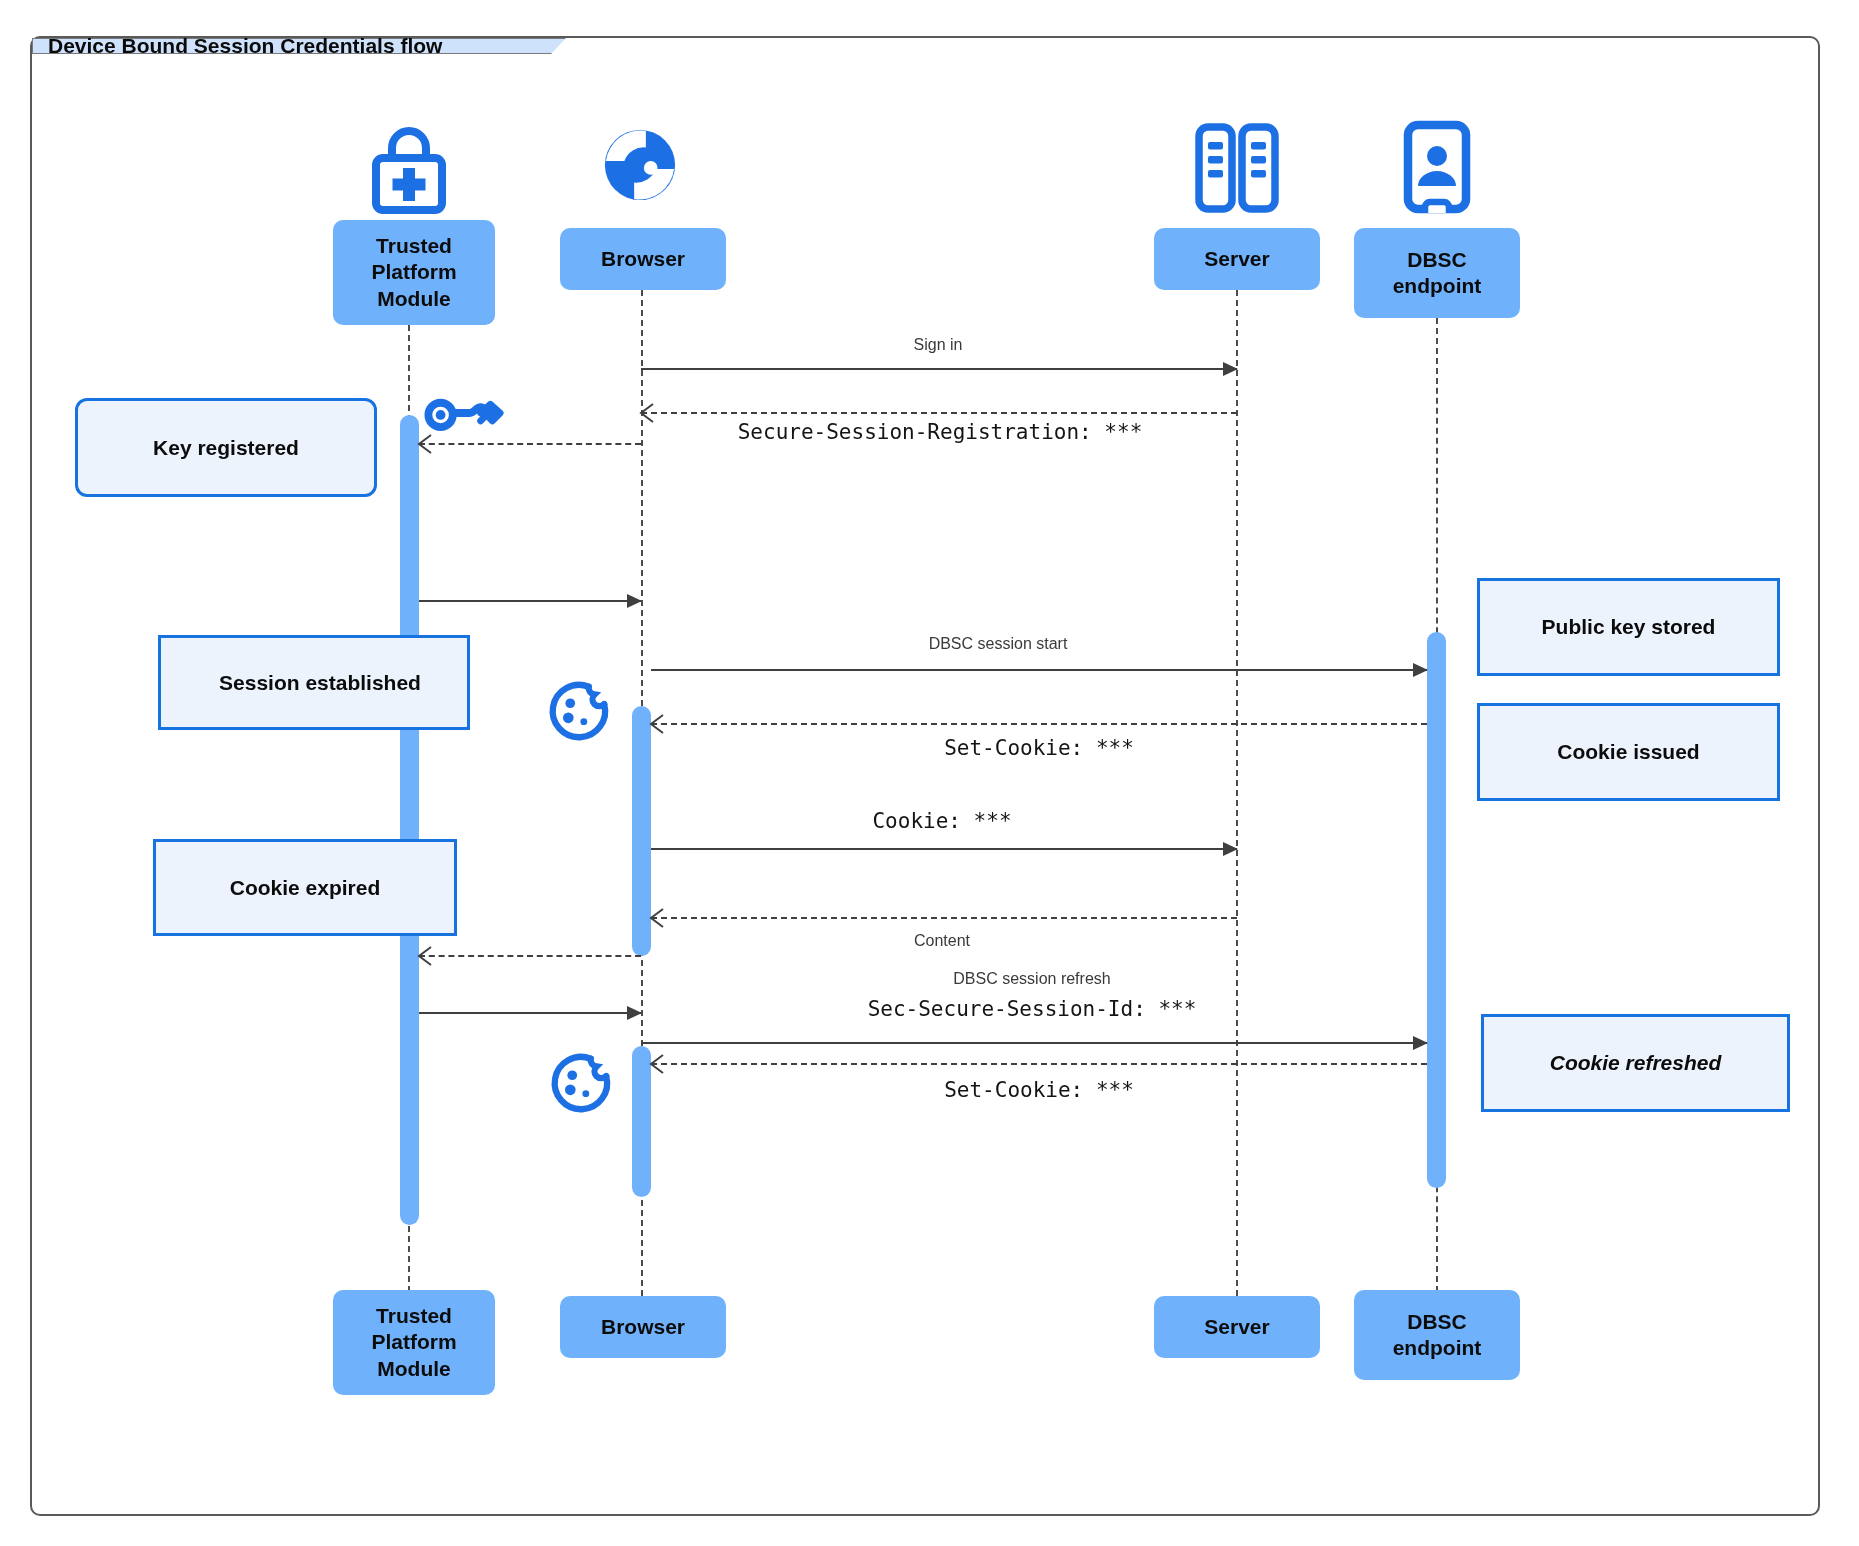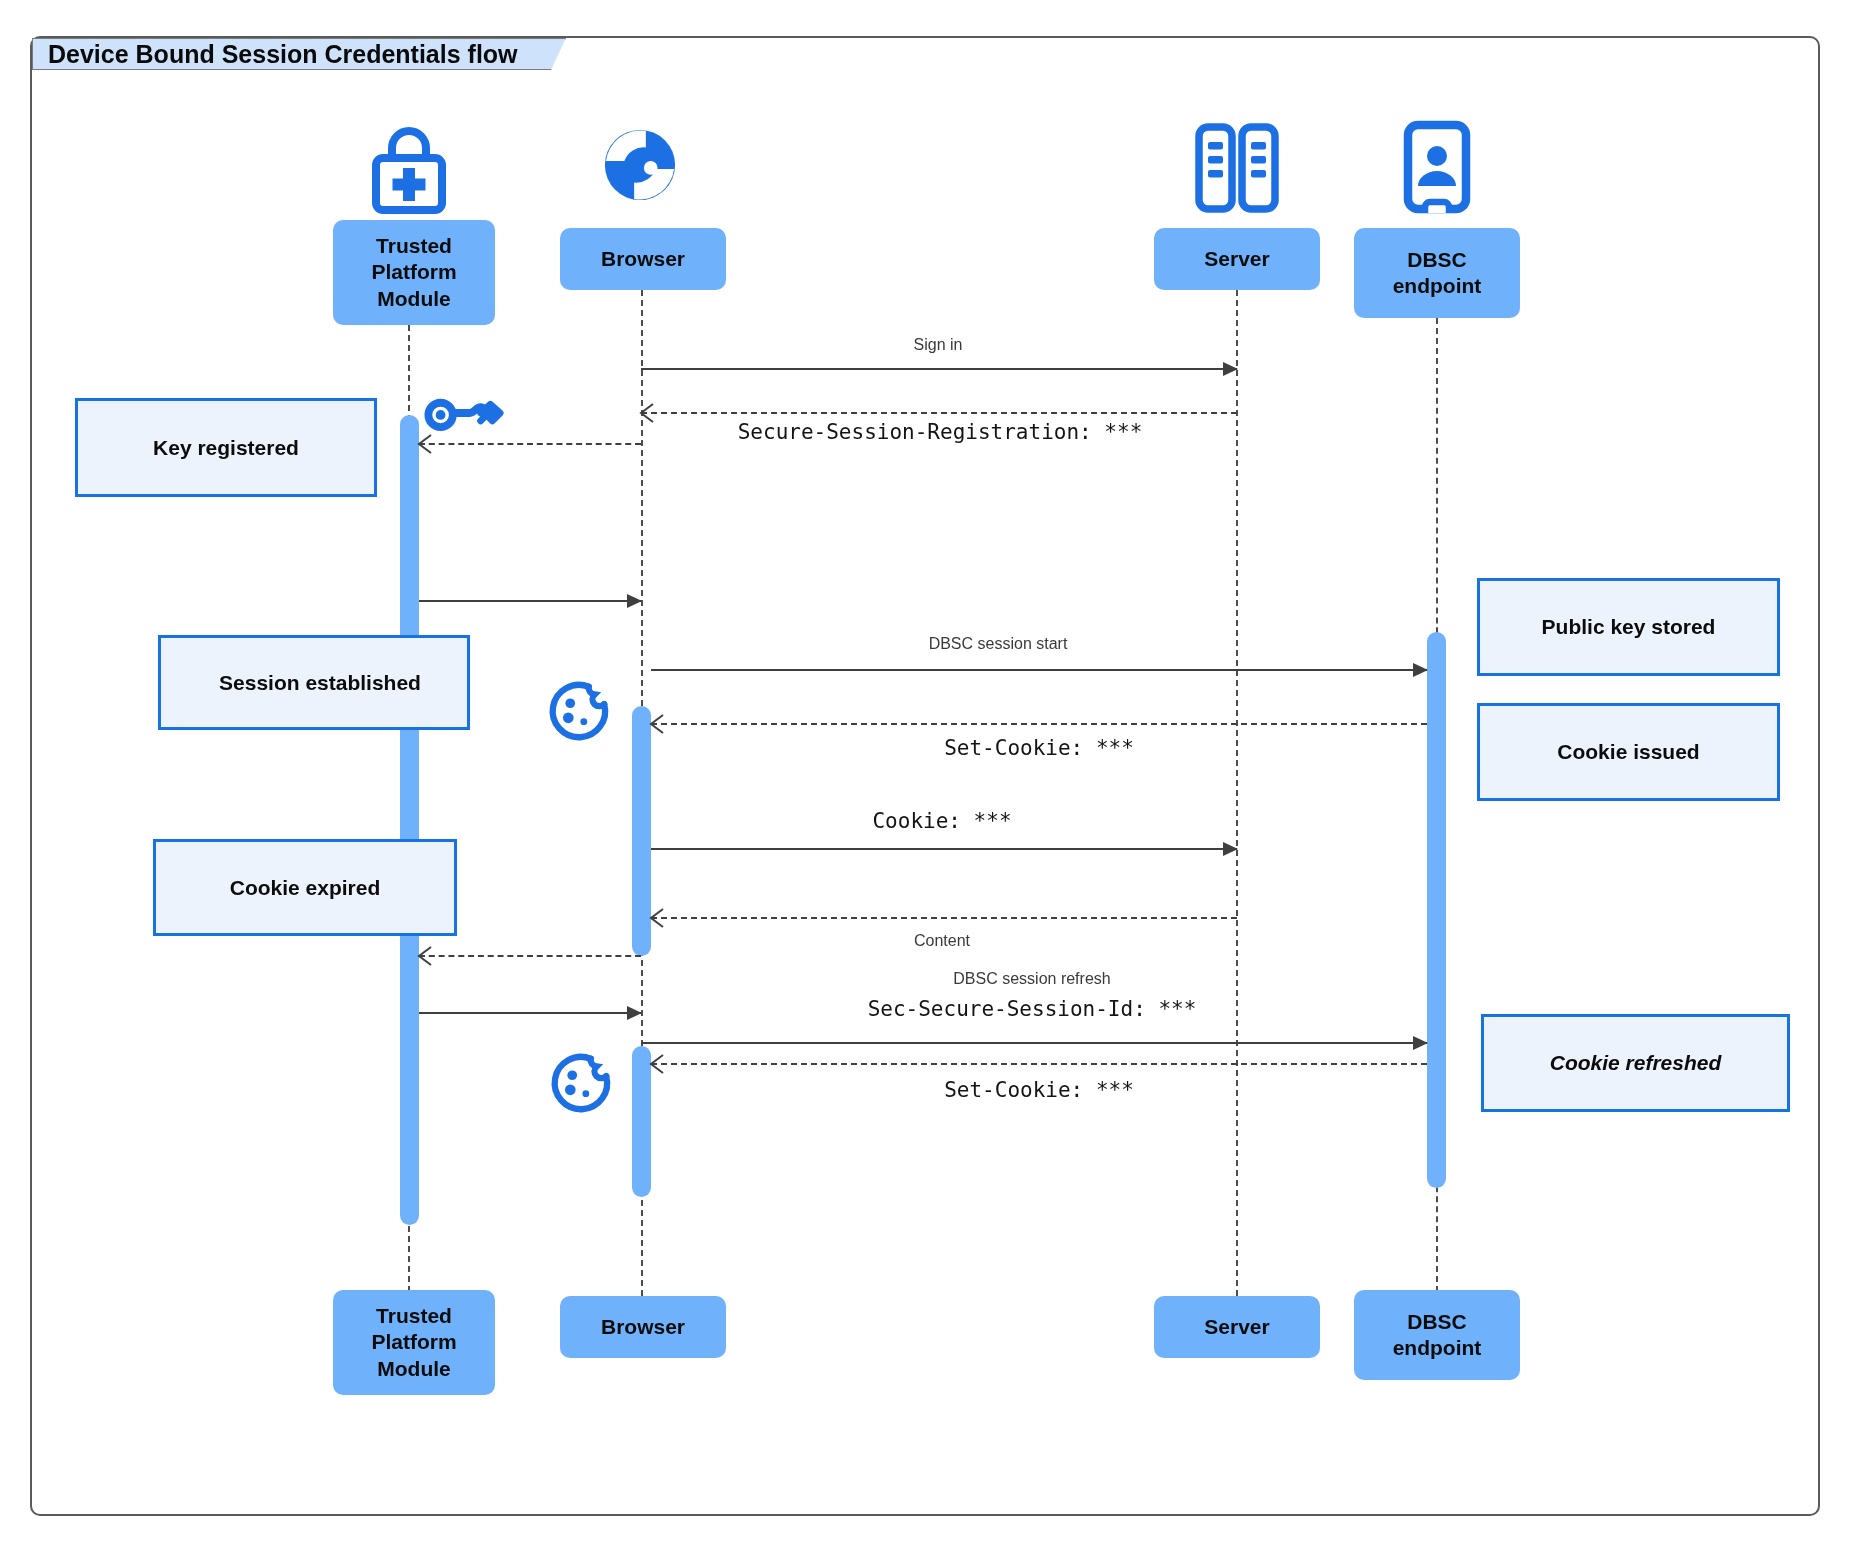--- a/index.html
+++ b/index.html
@@ -1,24 +1,24 @@
 <!DOCTYPE html>
 <html><head>
 <meta charset="utf-8">
 <style>
   html,body{margin:0;padding:0;background:#fff;}
   .canvas{position:relative;width:1859px;height:1546px;background:#ffffff;
           font-family:"Liberation Sans",sans-serif;overflow:hidden;}
   .frame{position:absolute;left:30px;top:36px;width:1786px;height:1476px;
          border:2.5px solid #5a5a5a;border-radius:10px;background:#fff;z-index:0;}
-  .title-tab{position:absolute;left:32px;top:38px;width:534px;height:32px;
+  .title-tab{position:absolute;left:32px;top:38px;width:534px;height:16px;
          background:#cfe2fb;border:1px solid #7a7a7a;z-index:6;
          clip-path:polygon(0 0,100% 0,calc(100% - 15px) 100%,0 100%);
          display:flex;align-items:center;padding-left:15px;box-sizing:border-box;
-         font-weight:bold;font-size:25px;color:#0a0a0a;}
+         font-weight:bold;font-size:21px;color:#0a0a0a;}
   .lifeline{position:absolute;width:0;border-left:2px dashed #4c4c4c;z-index:1;}
   .bar{position:absolute;width:19px;background:#6fb1fb;border-radius:10px;z-index:2;}
   .actor-box{position:absolute;background:#6fb1fb;border-radius:10px;z-index:5;
          display:flex;align-items:center;justify-content:center;text-align:center;
          font-weight:bold;font-size:21px;line-height:1.25;color:#0c0c0c;padding:0 8px;box-sizing:border-box;}
   .icon{position:absolute;z-index:5;}
   .note{position:absolute;background:#edf3fc;border:3px solid #1673e0;z-index:4;
          display:flex;align-items:center;justify-content:center;text-align:center;
          font-weight:bold;font-size:21px;line-height:1.5;color:#0c0c0c;}
   .arrow{position:absolute;height:0;z-index:3;}
@@ -191,20 +191,20 @@
   <div class="msg msg-sans" style="left:848px;top:635px;width:300px;">DBSC session start</div>
   <div class="msg msg-mono" style="left:889px;top:736px;width:300px;">Set-Cookie: ***</div>
   <div class="msg msg-mono" style="left:792px;top:809px;width:300px;">Cookie: ***</div>
   <div class="msg msg-sans" style="left:792px;top:932px;width:300px;">Content</div>
   <div class="msg msg-2line" style="left:782px;top:963px;width:500px;">
     <div class="msg-sans">DBSC session refresh</div>
     <div class="msg-mono">Sec-Secure-Session-Id: ***</div>
   </div>
   <div class="msg msg-mono" style="left:889px;top:1078px;width:300px;">Set-Cookie: ***</div>
 
-  <div class="note" style="left: 75px; top: 398px; width: 296px; height: 93px; white-space: normal;">Key registered</div>
+  <div class="note" style="left: 75px; top: 398px; width: 296px; height: 93px; white-space: normal; border-radius: 12px;">Key registered</div>
   <div class="note" style="left: 158px; top: 635px; width: 294px; height: 89px; white-space: normal; padding-left: 12px;">Session established</div>
   <div class="note" style="left: 153px; top: 839px; width: 298px; height: 91px; white-space: normal;">Cookie expired</div>
   <div class="note" style="left: 1477px; top: 578px; width: 297px; height: 92px; white-space: normal;">Public key stored</div>
   <div class="note" style="left: 1477px; top: 703px; width: 297px; height: 92px; white-space: normal;">Cookie issued</div>
   <div class="note" style="left: 1481px; top: 1014px; width: 303px; height: 92px; white-space: normal; font-style: italic;">Cookie refreshed</div>
 
 </div>
 
 </body></html>

